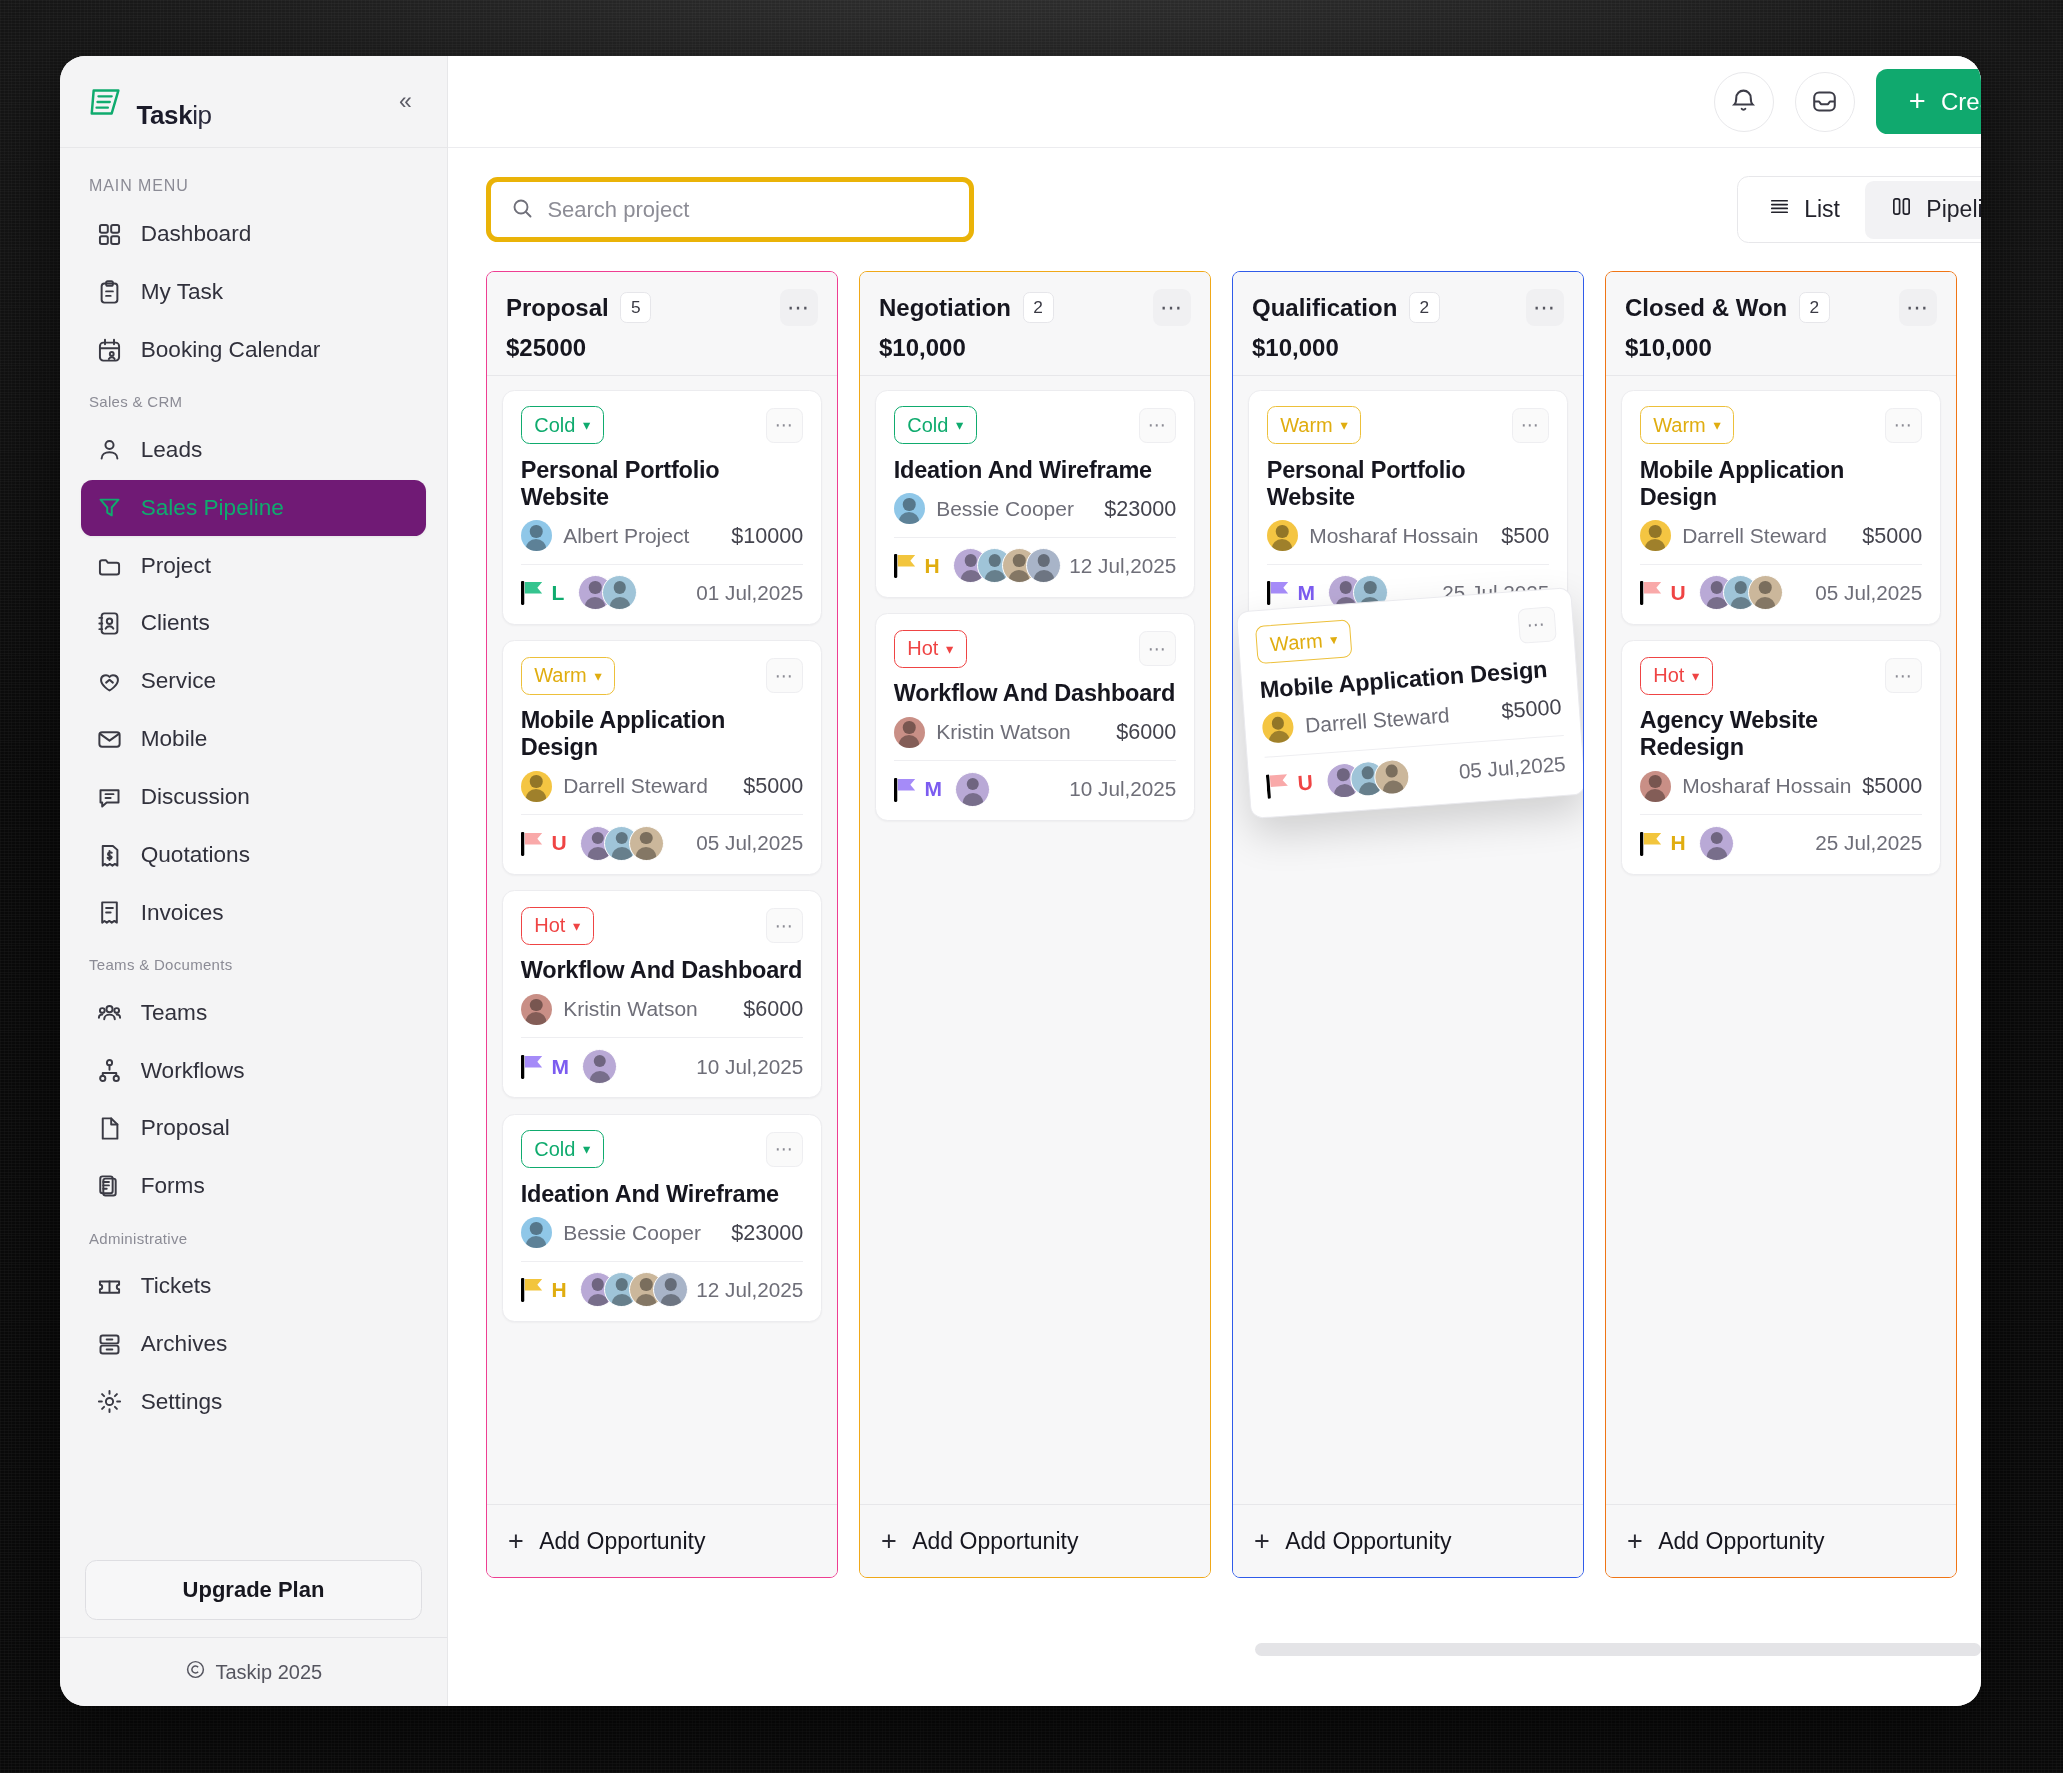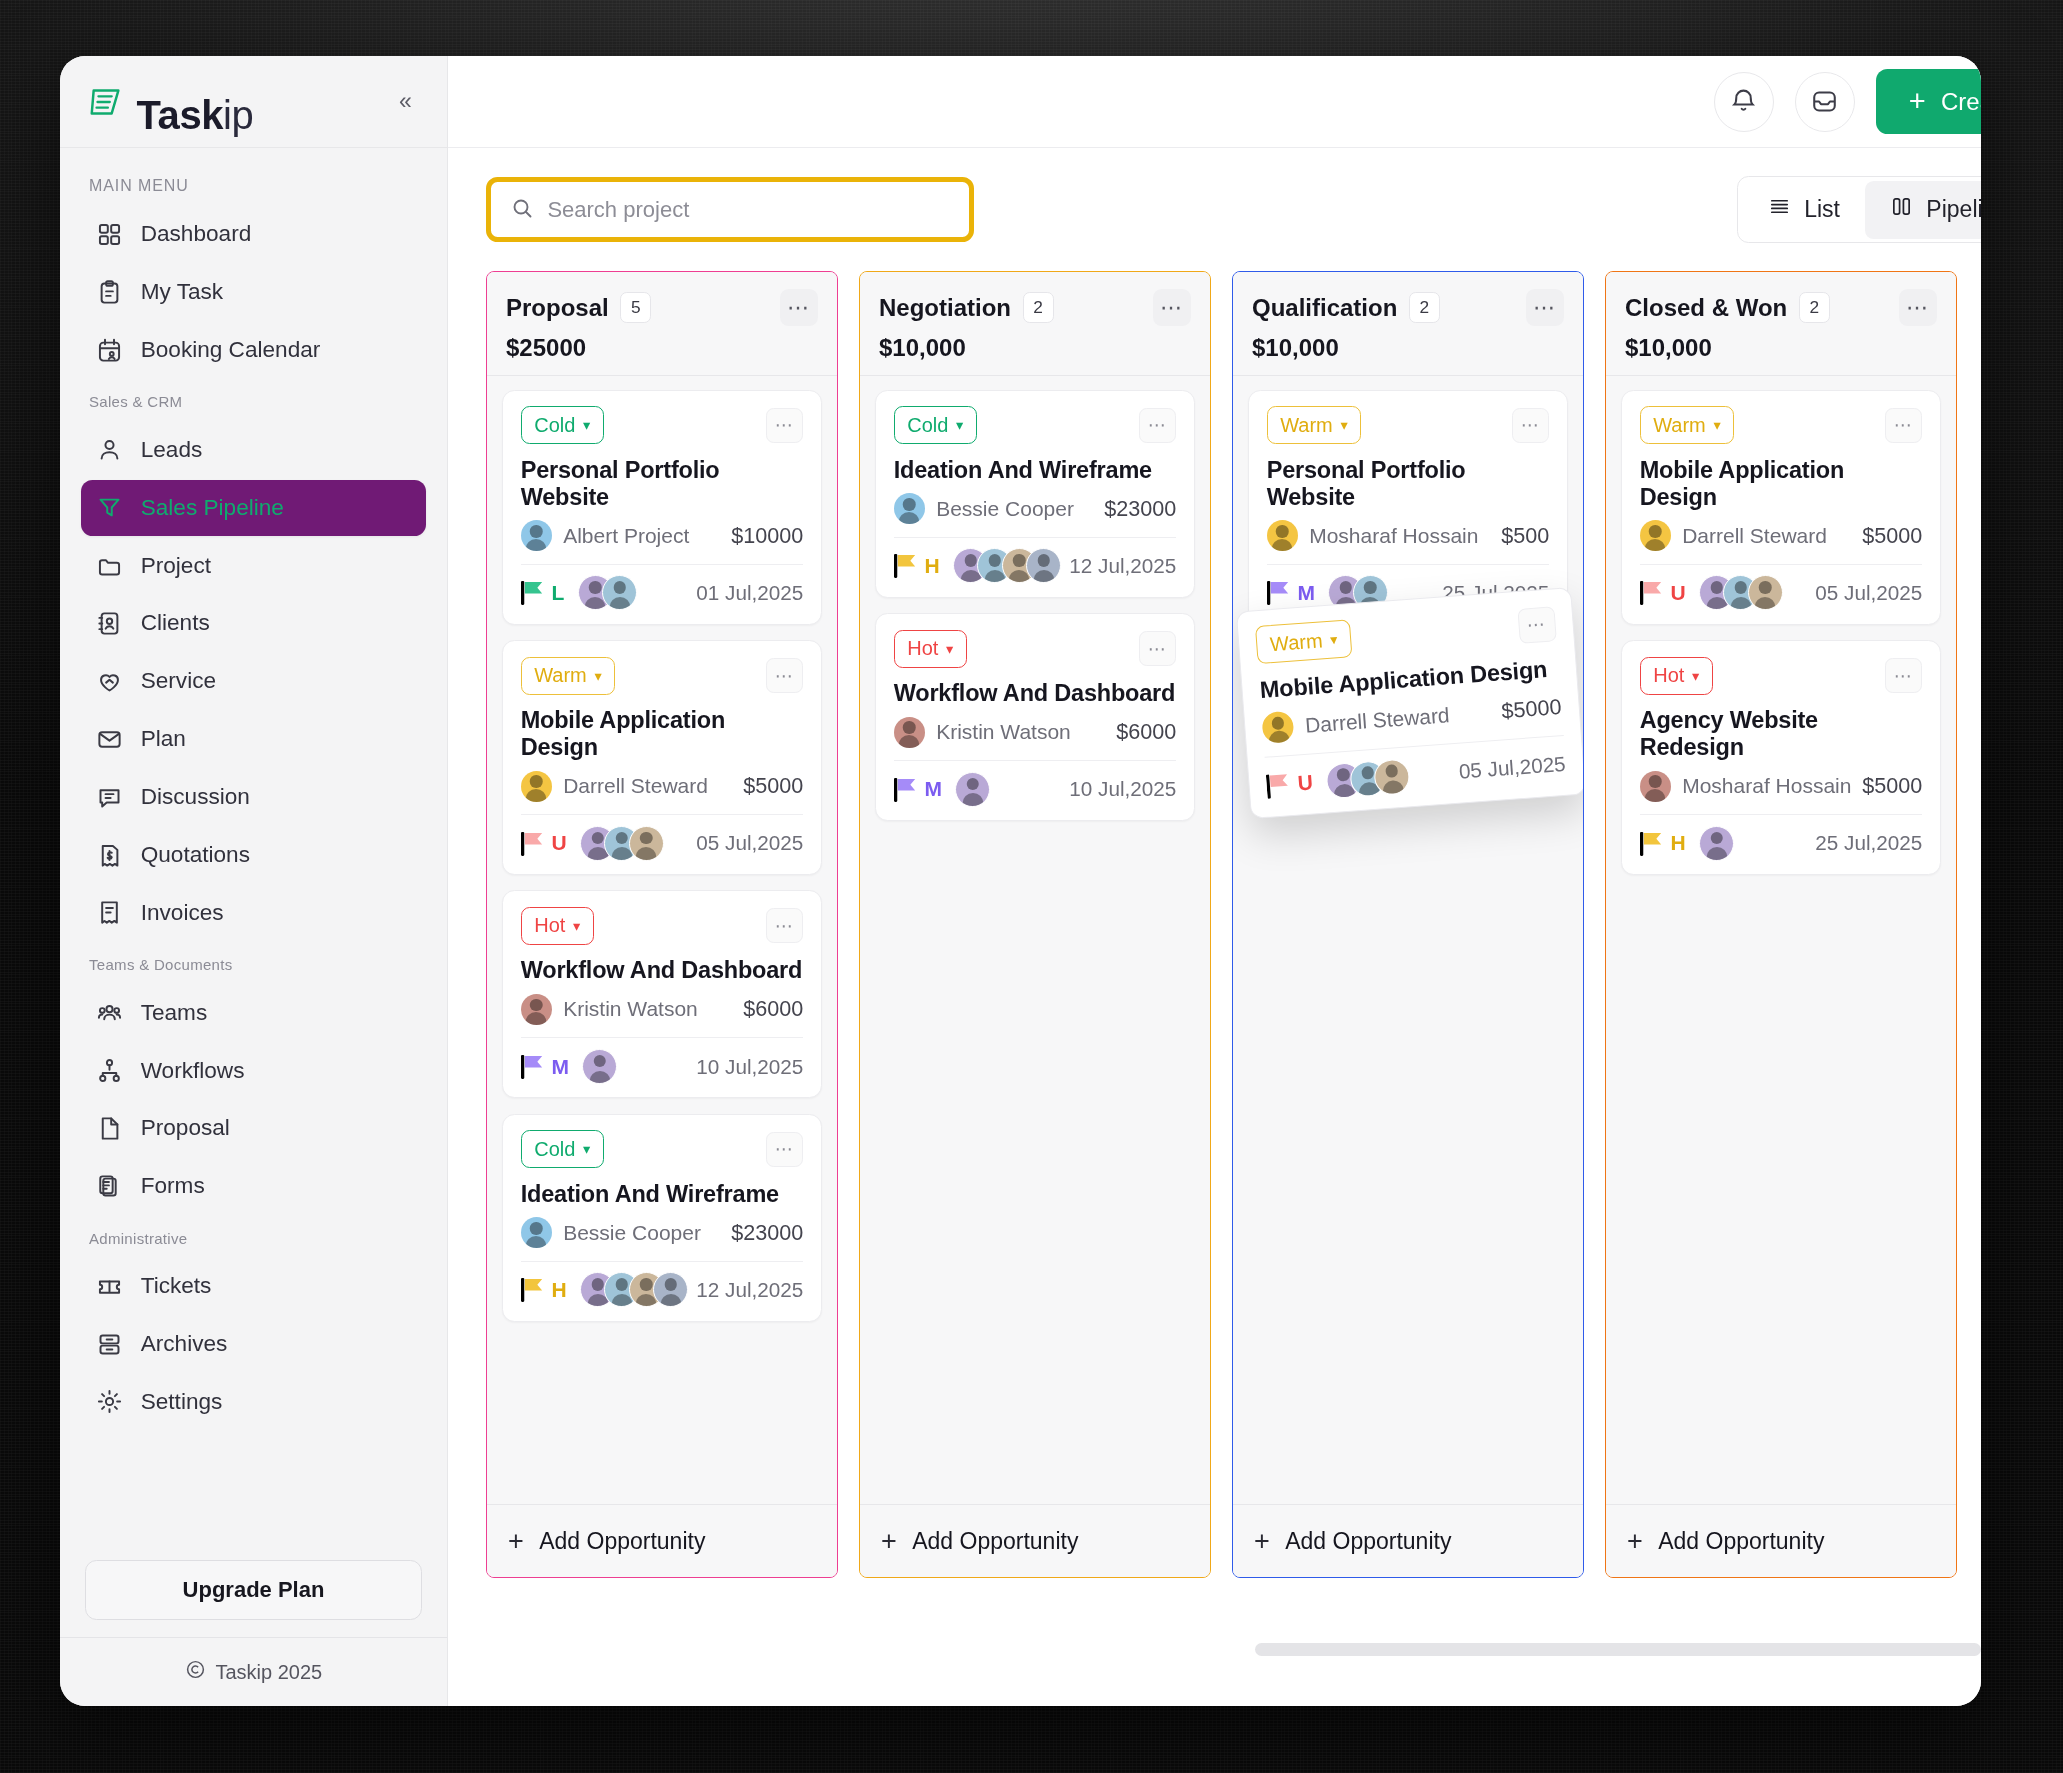--- a/index.html
+++ b/index.html
@@ -46,21 +46,21 @@
     display: flex; flex-direction: column;
   }
   .brand-row {
     height: 92px; flex: 0 0 92px;
     display: flex; align-items: center;
     padding: 0 25px 0 27px;
     border-bottom: 1px solid #e7e7e9;
   }
   .brand-logo { width: 38px; height: 38px; flex: 0 0 38px; }
   .brand-name {
-    font-size: 40px; font-weight: 700; color: #1b1b2a;
+    font-size: 26px; font-weight: 700; color: #1b1b2a;
     margin-left: 11.5px; letter-spacing: -0.4px; margin-top: 28px;
   }
   .brand-name .light { font-weight: 400; color: #2a2a3c; }
   .collapse-btn {
     margin-left: auto; width: 33px; height: 33px;
     display: flex; align-items: center; justify-content: center;
     color: #5c5c66; font-size: 23px; cursor: pointer;
     border-radius: 7.7px;
   }
 
@@ -424,21 +424,21 @@
             </span>
             <span>Service</span>
           </div>
           <div class="nav-item">
             <span class="ico">
               <svg width="27" height="27" viewBox="0 0 24 24" fill="none" stroke="currentColor" stroke-width="1.75" stroke-linecap="round" stroke-linejoin="round">
                 <rect x="3" y="5.5" width="18" height="13" rx="2.4"></rect>
                 <path d="M3.6 7l8.4 6 8.4-6"></path>
               </svg>
             </span>
-            <span>Plan</span>
+            <span>Mobile</span>
           </div>
           <div class="nav-item">
             <span class="ico">
               <svg width="27" height="27" viewBox="0 0 24 24" fill="none" stroke="currentColor" stroke-width="1.75" stroke-linecap="round" stroke-linejoin="round">
                 <path d="M4 5.5h16v11H9.5L5.5 20v-3.5H4z"></path>
                 <path d="M8.5 9h7M8.5 12.5h4.5"></path>
               </svg>
             </span>
             <span>Discussion</span>
           </div>

